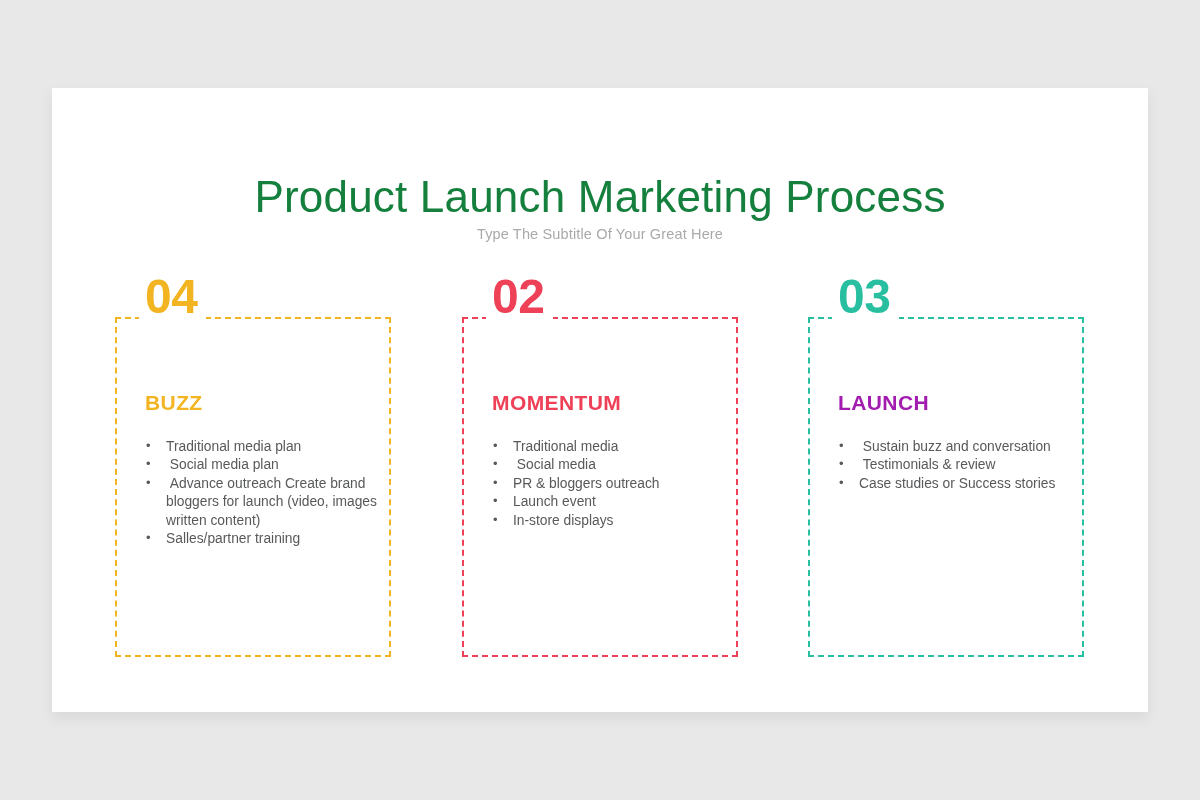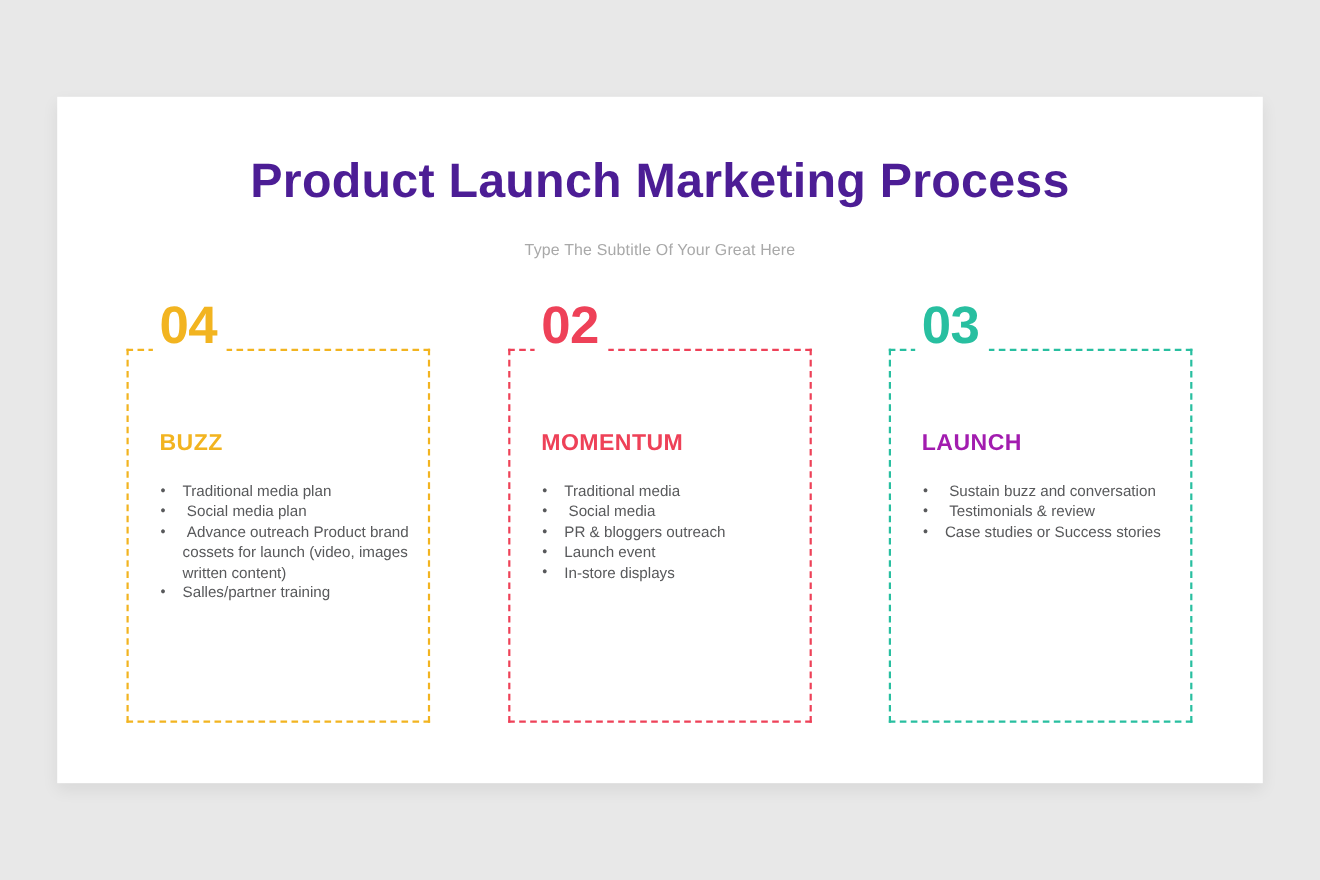--- a/index.html
+++ b/index.html
@@ -27,28 +27,29 @@
 
   
   #slide-header {
     position:absolute;
     left:0; top:52px;
     width:100%;
     text-align:center;
   }
   #page-title {
     font-size:44px;
-    font-weight:700;
-    color:#4c1d95;
+    font-weight:400;
+    color:#15803d;
     letter-spacing:0.2px;
     line-height:1.15;
     white-space:nowrap;
+    margin-top:32px;
   }
   #page-subtitle {
-    margin-top:29px;
+    margin-top:3px;
     font-size:14.5px;
     font-weight:400;
     color:#a9a9a9;
     letter-spacing:0.15px;
   }
 
   
   #steps-row {
     position:absolute;
     left:0; top:0;
@@ -149,21 +150,21 @@
 
     <div id="steps-row">
 
       <div class="step-column col-1">
         <div class="step-frame"></div>
         <div class="step-number">04</div>
         <div class="step-heading">BUZZ</div>
         <ul class="step-list">
           <li>Traditional media plan</li>
           <li> Social media plan</li>
-          <li> Advance outreach Product brand cossets for launch (video, images written content)</li>
+          <li> Advance outreach Create brand bloggers for launch (video, images written content)</li>
           <li>Salles/partner training</li>
         </ul>
       </div>
 
       <div class="step-column col-2">
         <div class="step-frame"></div>
         <div class="step-number">02</div>
         <div class="step-heading">MOMENTUM</div>
         <ul class="step-list">
           <li>Traditional media</li>

